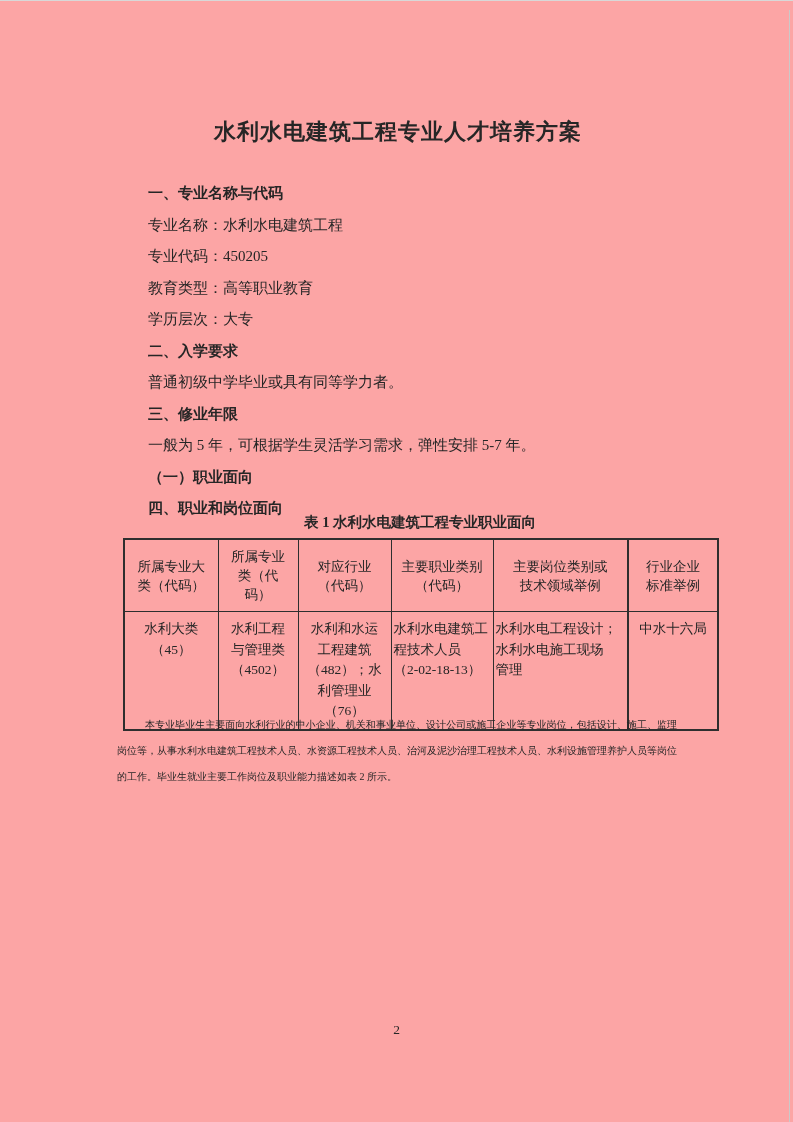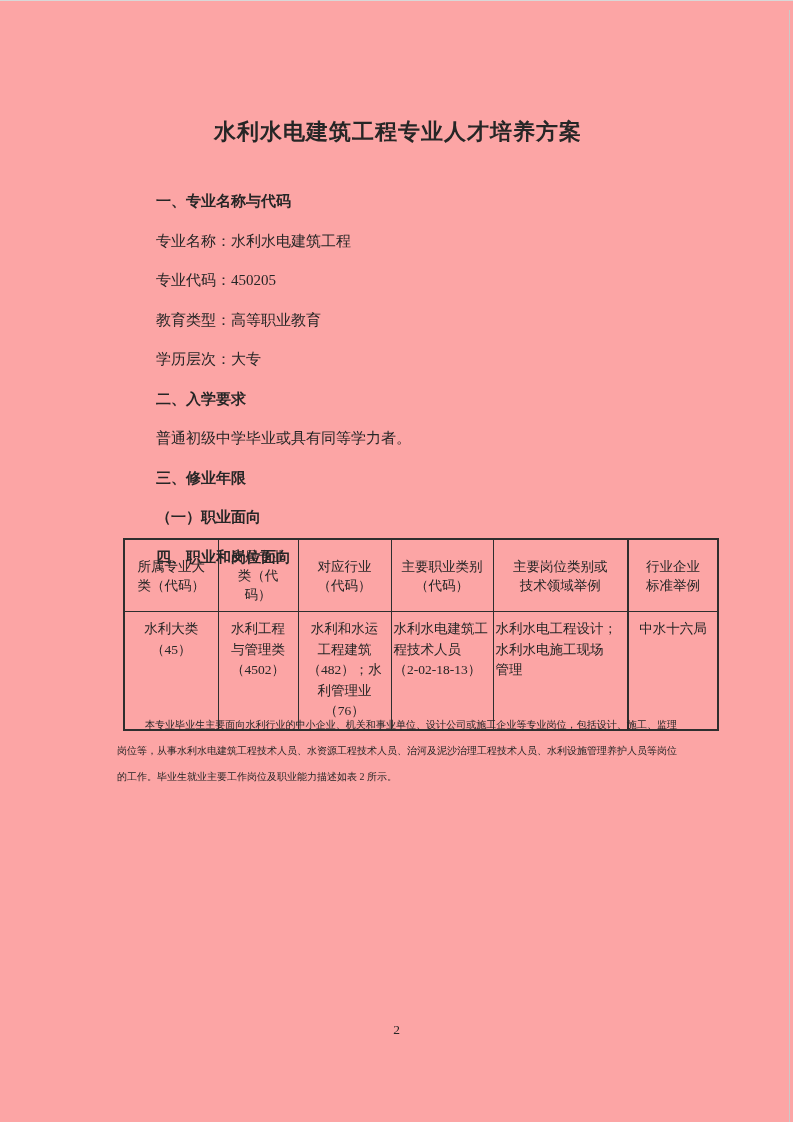--- a/index.html
+++ b/index.html
@@ -37,21 +37,21 @@
     font-size: 22px;
     font-weight: bold;
     letter-spacing: 1px;
   }
   .lines {
     position: absolute;
     top: 176px; left: 118px;
     width: 560px;
   }
   .ln {
-    margin: 12px;
+    margin: 4px;
     height: 27.5px;
     line-height: 27.5px;
     font-size: 15px;
     text-indent: 26px;
     white-space: nowrap;
   }
   .b { font-weight: bold; }
   .tcaption {
     position: absolute;
     top: 513px; left: 123px;
@@ -131,24 +131,26 @@
 
   <div class="lines">
     <p class="ln b">一、专业名称与代码</p>
     <p class="ln">专业名称：水利水电建筑工程</p>
     <p class="ln">专业代码：450205</p>
     <p class="ln">教育类型：高等职业教育</p>
     <p class="ln">学历层次：大专</p>
     <p class="ln b">二、入学要求</p>
     <p class="ln">普通初级中学毕业或具有同等学力者。</p>
     <p class="ln b">三、修业年限</p>
+    <p class="ln">一般为 5 年，可根据学生灵活学习需求，弹性安排 5-7 年。</p>
     <p class="ln b">（一）职业面向</p>
     <p class="ln b">四、职业和岗位面向</p>
   </div>
 
+  <p class="tcaption">表 1 水利水电建筑工程专业职业面向</p>
 
   <table class="t1">
     <colgroup>
       <col style="width:94px">
       <col style="width:80px">
       <col style="width:93px">
       <col style="width:102px">
       <col style="width:135px">
       <col style="width:90px">
     </colgroup>

